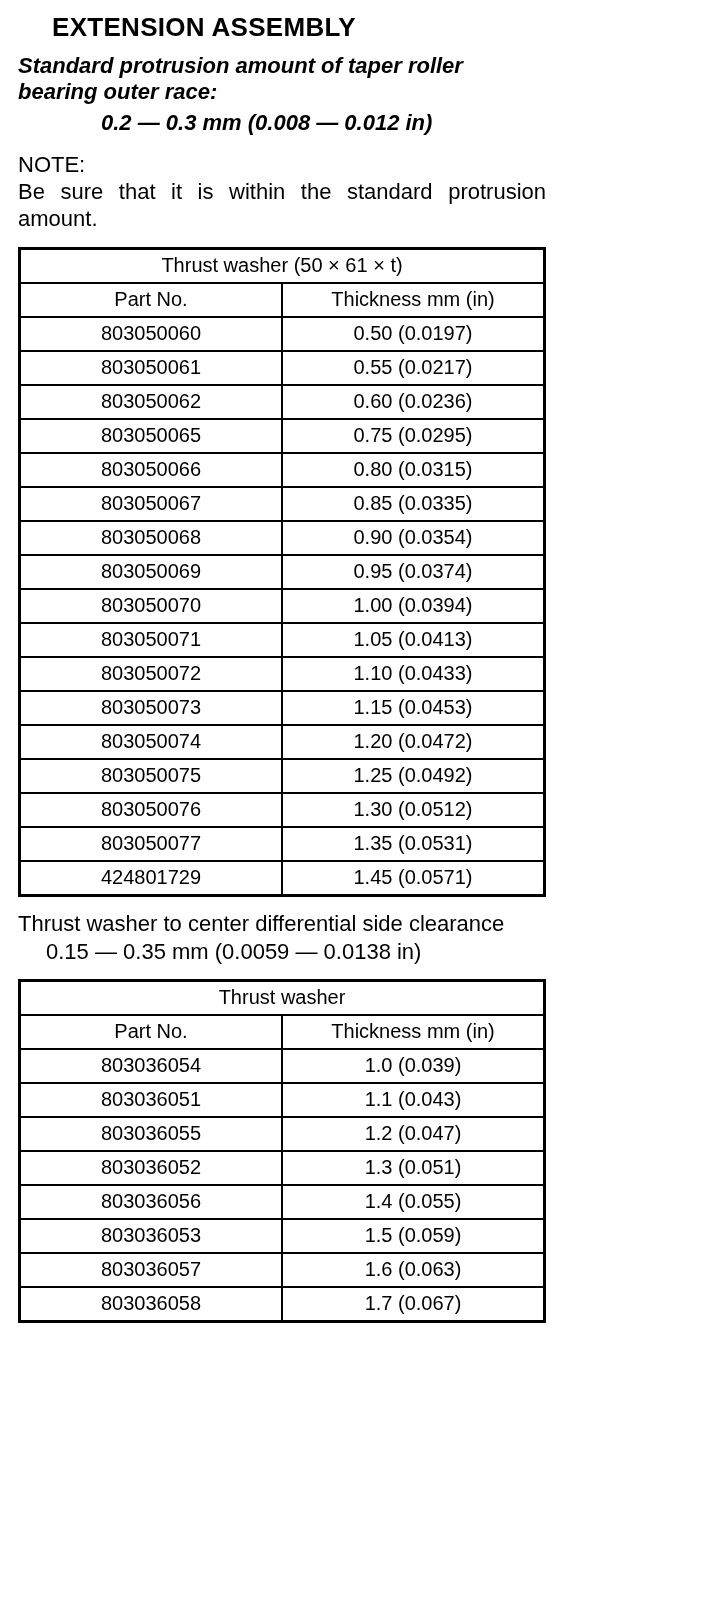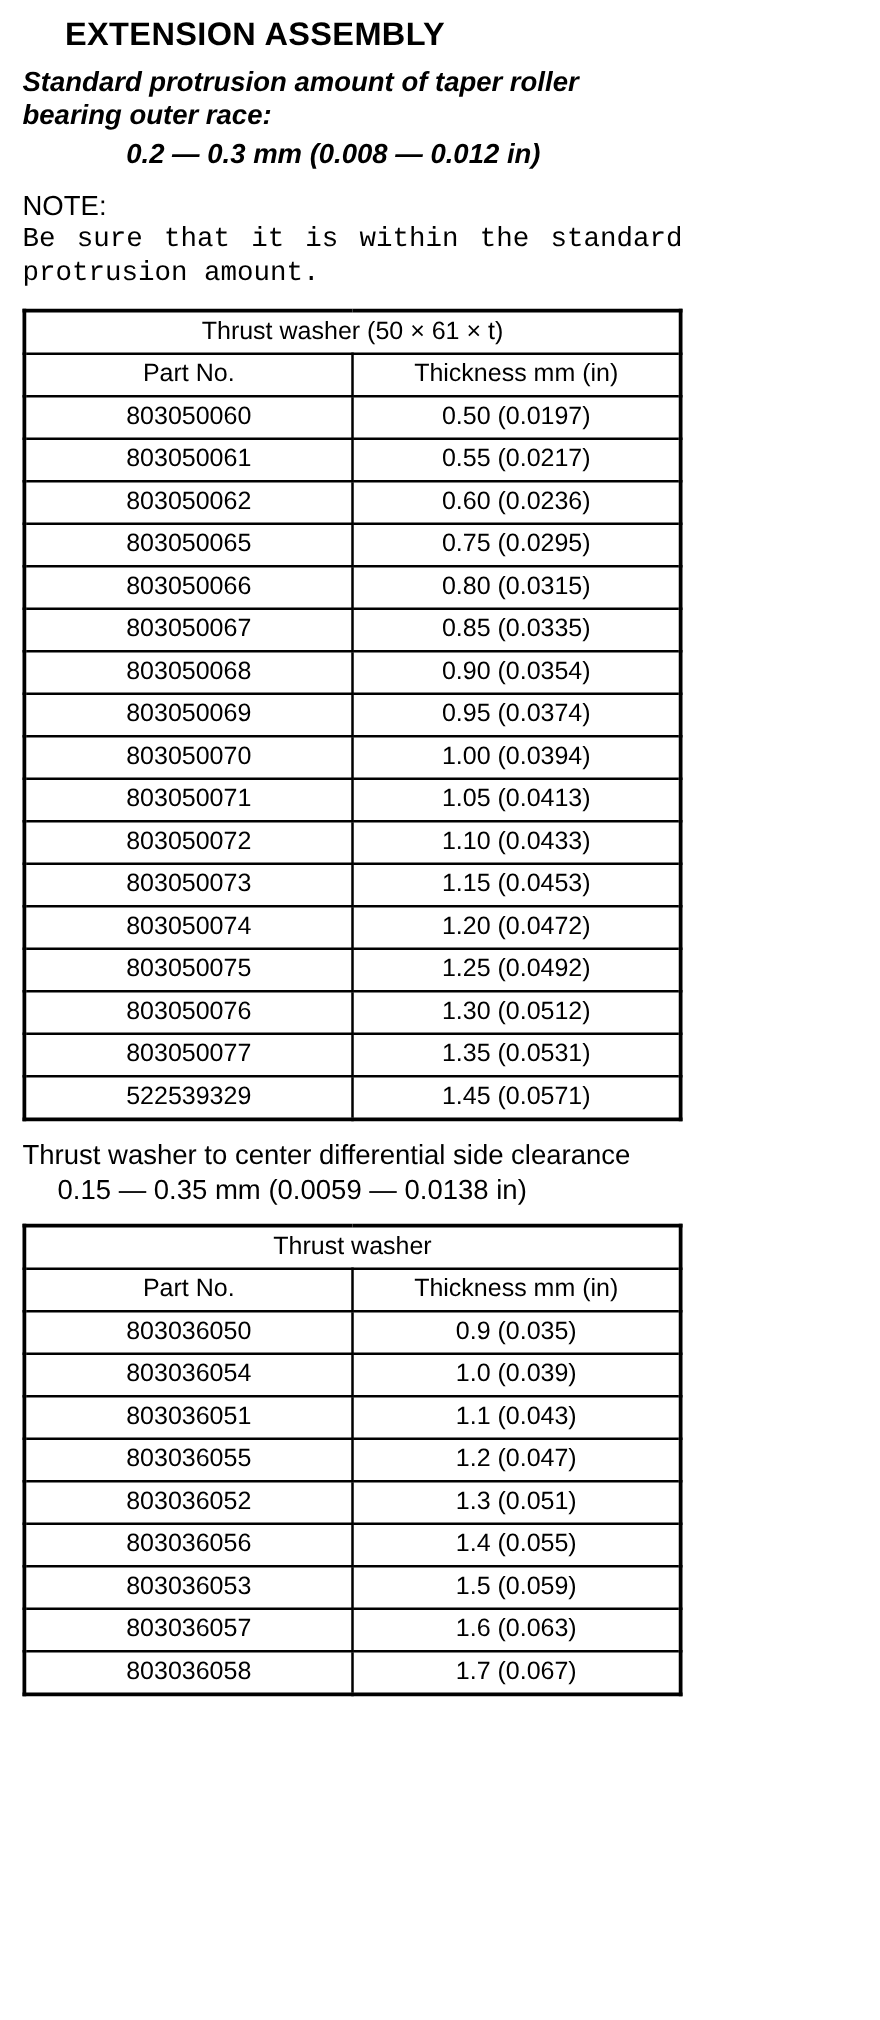--- a/index.html
+++ b/index.html
@@ -41,21 +41,20 @@
   .note-label {
     font-size: 22px;
     margin: 16px 0 0 0;
   }
   .note-body {
     font-size: 22px;
     line-height: 1.25;
     text-align: justify;
     text-align-last: left;
     margin: 0;
-    font-family: Liberation Mono, monospace;
   }
   table.spec-table {
     width: 100%;
     border-collapse: collapse;
     table-layout: fixed;
     margin-top: 14px;
     border: 3px solid #000;
   }
   table.spec-table td,
   table.spec-table th {
@@ -163,45 +162,41 @@
         </tr>
       <tr>
           <td>803050076</td>
           <td>1.30 (0.0512)</td>
         </tr>
       <tr>
           <td>803050077</td>
           <td>1.35 (0.0531)</td>
         </tr>
       <tr>
-          <td>522539329</td>
+          <td>424801729</td>
           <td>1.45 (0.0571)</td>
         </tr>
     </tbody>
   </table>
 
   <div class="caption-line1">Thrust washer to center differential side clearance</div>
   <div class="caption-line2">0.15 — 0.35 mm (0.0059 — 0.0138 in)</div>
 
   <table class="spec-table">
     <thead>
       <tr>
         <th colspan="2">Thrust washer</th>
       </tr>
       <tr>
         <th class="col-part">Part No.</th>
         <th class="col-thick">Thickness mm (in)</th>
       </tr>
     </thead>
     <tbody>
       <tr>
-          <td>803036050</td>
-          <td>0.9 (0.035)</td>
-        </tr>
-      <tr>
           <td>803036054</td>
           <td>1.0 (0.039)</td>
         </tr>
       <tr>
           <td>803036051</td>
           <td>1.1 (0.043)</td>
         </tr>
       <tr>
           <td>803036055</td>
           <td>1.2 (0.047)</td>

